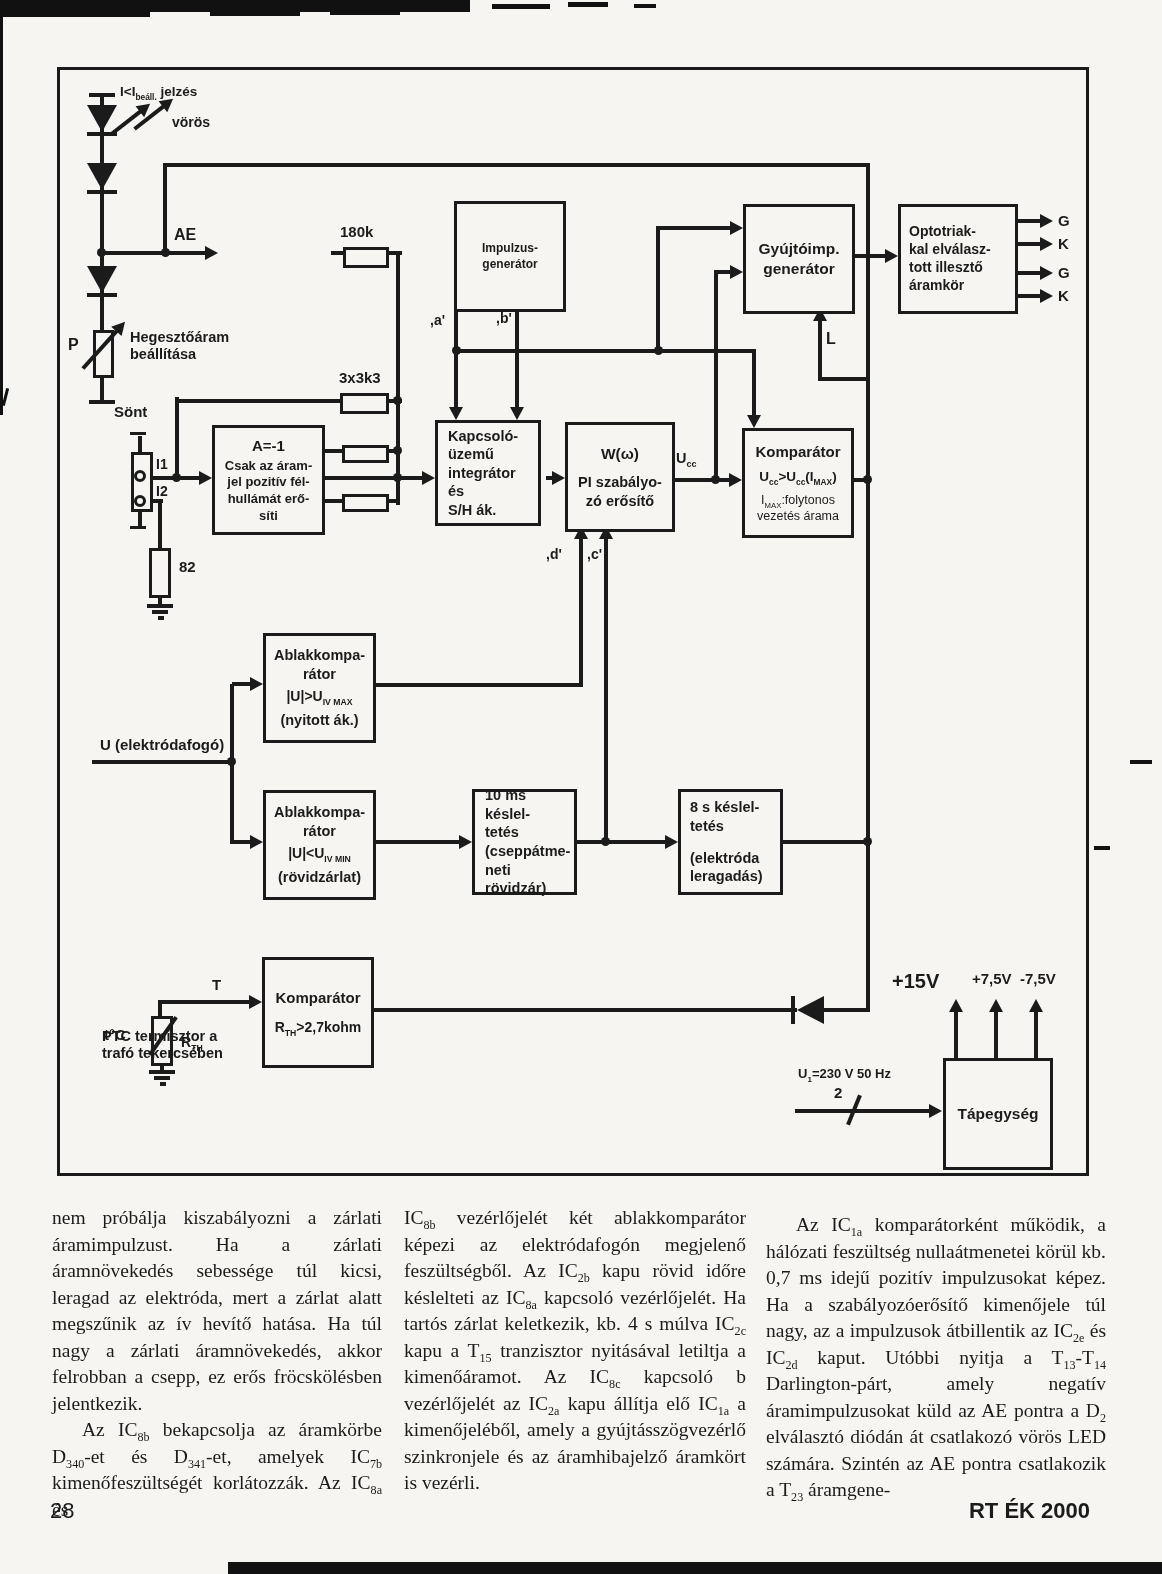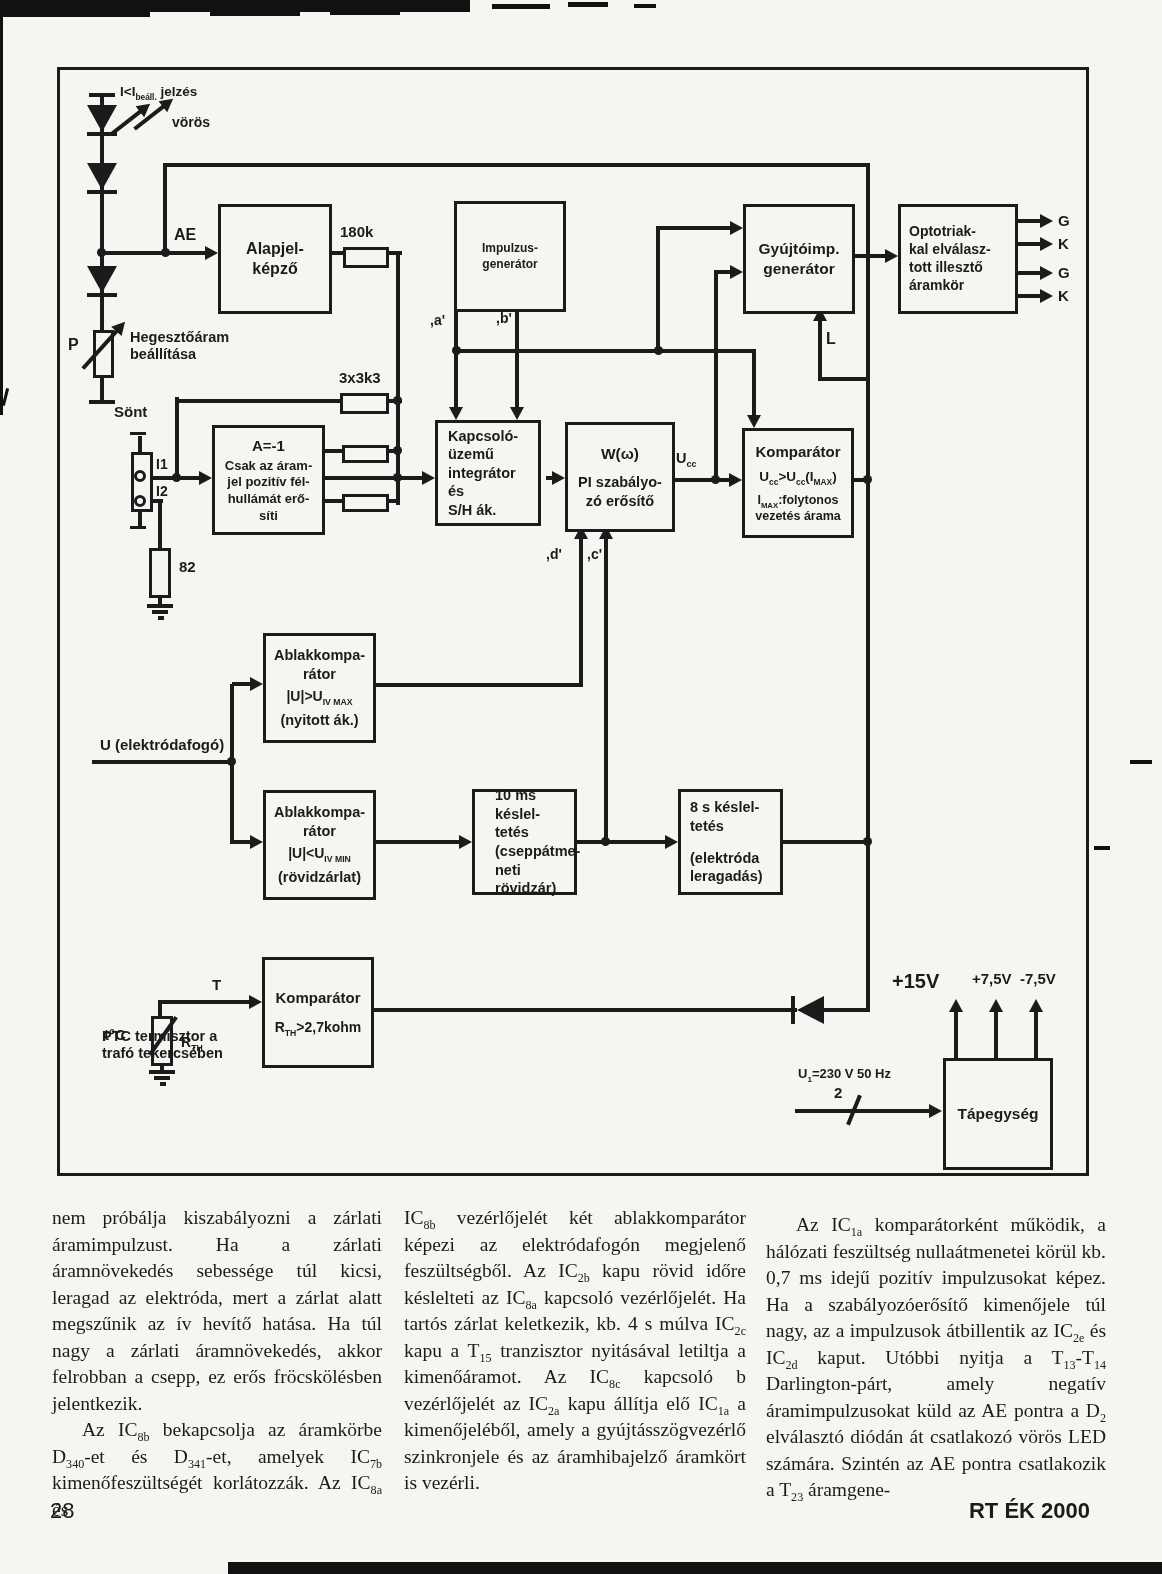--- a/index.html
+++ b/index.html
@@ -204,24 +204,20 @@
   <i class="ad" style="left:449px;top:407px"></i>
   <i class="ad" style="left:510px;top:407px"></i>
   <i class="ad" style="left:747px;top:415px"></i>
   <i class="au" style="left:813px;top:308px"></i>
   <i class="au" style="left:574px;top:526px"></i>
   <i class="au" style="left:599px;top:526px"></i>
   <i class="au" style="left:949px;top:999px"></i>
   <i class="au" style="left:989px;top:999px"></i>
   <i class="au" style="left:1029px;top:999px"></i>
 
-  <div class="blk" style="left:218px;top:204px;width:108px;height:104px;font-size:16px">
-    <div class="t">Alapjel-
-képző</div>
-  </div>
   <div class="blk" style="left:454px;top:201px;width:106px;height:105px;font-size:12px">
     <div class="t">Impulzus-
 generátor</div>
   </div>
   <div class="blk" style="left:743px;top:204px;width:106px;height:104px;font-size:15.5px">
     <div class="t">Gyújtóimp.
 generátor</div>
   </div>
   <div class="blk" style="left:898px;top:204px;width:106px;height:104px;font-size:14px;align-items:flex-start;text-align:left;padding-left:8px;box-sizing:content-box">
     <div class="t">Optotriak-
@@ -244,35 +240,35 @@
   <div class="blk" style="left:435px;top:420px;width:106px;height:106px;font-size:14.5px;align-items:flex-start;text-align:left;padding-left:10px;box-sizing:border-box">
     <div class="t">Kapcsoló-
 üzemű
 integrátor
 és
 S/H ák.</div>
   </div>
   <div class="blk" style="left:742px;top:428px;width:106px;height:104px">
     <div class="t" style="font-size:15px">Komparátor</div>
     <div class="t" style="font-size:13.5px;margin:7px 0">U<sub>cc</sub>&gt;U<sub>cc</sub>(I<sub>MAX</sub>)</div>
-    <div class="t" style="font-size:12.5px;font-weight:bold">I<sub>MAX</sub>:folytonos<br>vezetés árama</div>
+    <div class="t" style="font-size:12.5px;font-weight:normal">I<sub>MAX</sub>:folytonos<br>vezetés árama</div>
   </div>
   <div class="blk" style="left:263px;top:633px;width:107px;height:104px;font-size:14.5px">
     <div class="t">Ablakkompa-
 rátor</div>
     <div class="t" style="margin:5px 0;font-size:14px">|U|&gt;U<sub>IV MAX</sub></div>
     <div class="t">(nyitott ák.)</div>
   </div>
   <div class="blk" style="left:263px;top:790px;width:107px;height:104px;font-size:14.5px">
     <div class="t">Ablakkompa-
 rátor</div>
     <div class="t" style="margin:5px 0;font-size:14px">|U|&lt;U<sub>IV MIN</sub></div>
     <div class="t">(rövidzárlat)</div>
   </div>
-  <div class="blk" style="left:472px;top:789px;width:105px;height:106px;font-size:14.5px;align-items:flex-start;text-align:left;padding-left:20px;box-sizing:border-box">
+  <div class="blk" style="left:472px;top:789px;width:105px;height:106px;font-size:14.5px;align-items:flex-start;text-align:left;padding-left:10px;box-sizing:border-box">
     <div class="t">10 ms késlel-
 tetés
 (cseppátme-
 neti rövidzár)</div>
   </div>
   <div class="blk" style="left:678px;top:789px;width:105px;height:106px;font-size:14.5px;align-items:flex-start;text-align:left;padding-left:9px;box-sizing:border-box">
     <div class="t" style="margin-bottom:13px">8 s késlel-
 tetés</div>
     <div class="t">(elektróda
 leragadás)</div>

